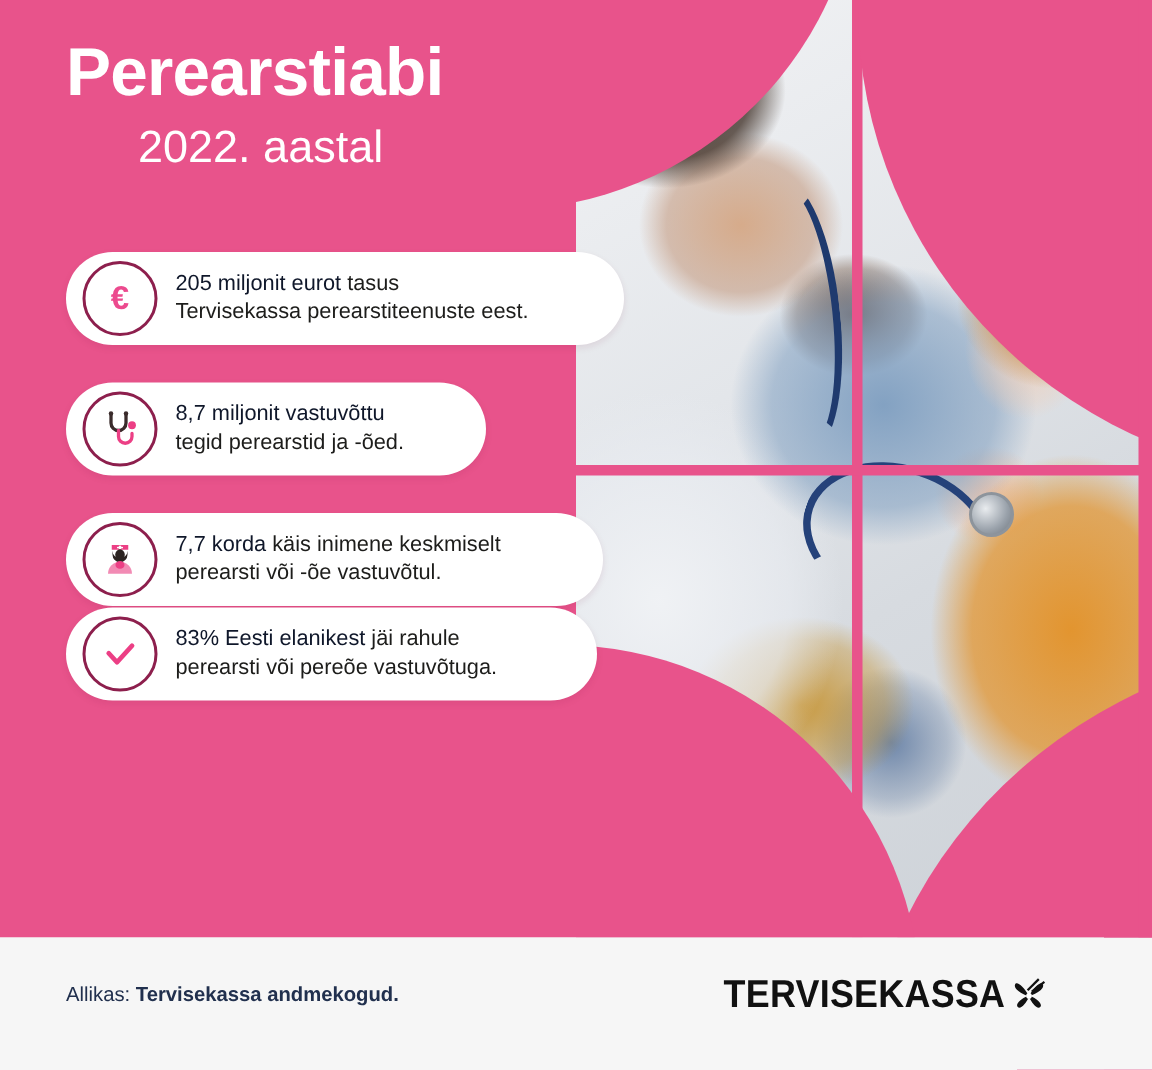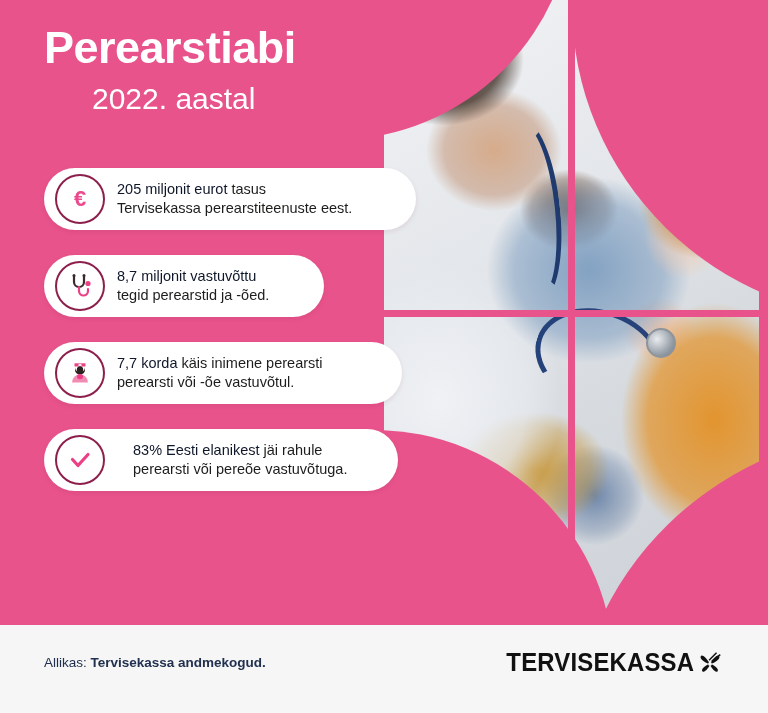--- a/index.html
+++ b/index.html
@@ -96,21 +96,21 @@
     position:absolute;
     background:#ffffff;
     border-radius:36px;
     height:62px;
     display:flex;align-items:center;
     box-shadow:0 2px 5px rgba(120,20,60,0.10);
   }
   .card-1{left:44px;top:168px;width:372px;}
   .card-2{left:44px;top:255px;width:280px;align-items:center;}
   .card-3{left:44px;top:342px;width:358px;}
-  .card-4{left:44px;top:429px;width:354px;gap:16px;}
+  .card-4{left:44px;top:405px;width:354px;}
 
   .icon-wrap{
     flex:0 0 auto;
     width:46px;height:46px;margin-left:11px;margin-right:12px;
     border-radius:50%;
     border:2px solid #8d1f4d;
     display:flex;align-items:center;justify-content:center;
     position:relative;
   }
   .icon-euro{font-size:22px;font-weight:700;color:#ec4a8e;line-height:1;}
@@ -120,21 +120,20 @@
     padding-right:14px;
   }
   .card-text .hl{color:#0f172a;font-weight:400;}
   .card-text .rest{font-weight:400;margin-top:16px;}
   .card-text .line2{display:block;}
 
   
   .footer{
     position:absolute;left:0;top:625px;width:736px;height:88px;
     background:#f6f6f6;
-    padding-left:24px;
   }
   .source{
     position:absolute;left:44px;top:30px;
     font-size:13.5px;color:#21304e;
   }
   .source b{font-weight:700;}
   .logo{
     position:absolute;right:36px;top:22px;
     display:flex;align-items:center;gap:2px;
   }
@@ -204,21 +203,21 @@
             <path d="M7.5 6.5 h11 v-3.2 h-11 z" fill="#ec3f85"></path>
             <rect x="12.2" y="3.8" width="1.6" height="2.2" fill="#fff"></rect>
             <rect x="11" y="4.6" width="4" height="0.9" fill="#fff"></rect>
             <path d="M8 7.2 a5 5 0 0 0 10 0 v2.6 a5 5 0 0 1 -10 0 z" fill="#2b2321"></path>
             <ellipse cx="13" cy="9.8" rx="3.2" ry="3.6" fill="#2b2321"></ellipse>
             <path d="M5 22.5 a8 8 0 0 1 16 0 z" fill="#f28bb4"></path>
             <ellipse cx="13" cy="16.6" rx="3" ry="2.6" fill="#ec3f85"></ellipse>
           </svg>
         </div>
         <div class="card-text">
-          <span class="hl">7,7 korda</span><span class="rest"> käis inimene perearsti</span>
+          <span class="hl">7,7 korda</span><span class="rest"> käis inimene keskmiselt</span>
           <span class="line2">perearsti või -õe vastuvõtul.</span>
         </div>
       </div>
 
       <div class="card card-4">
         <div class="icon-wrap icon-check">
           <svg width="24" height="24" viewBox="0 0 24 24">
             <path d="M4.5 11.5 L10 17.5 L20 6.5" fill="none" stroke="#ec3f85" stroke-width="3.2" stroke-linecap="round" stroke-linejoin="round"></path>
           </svg>
         </div>

